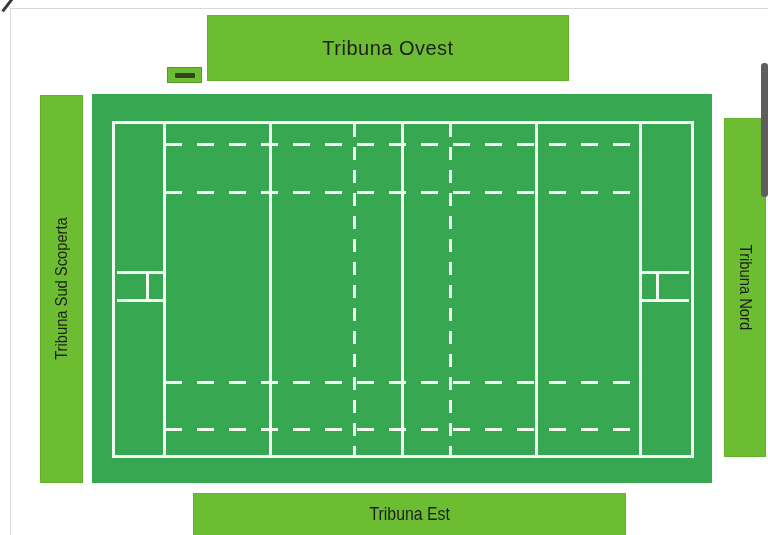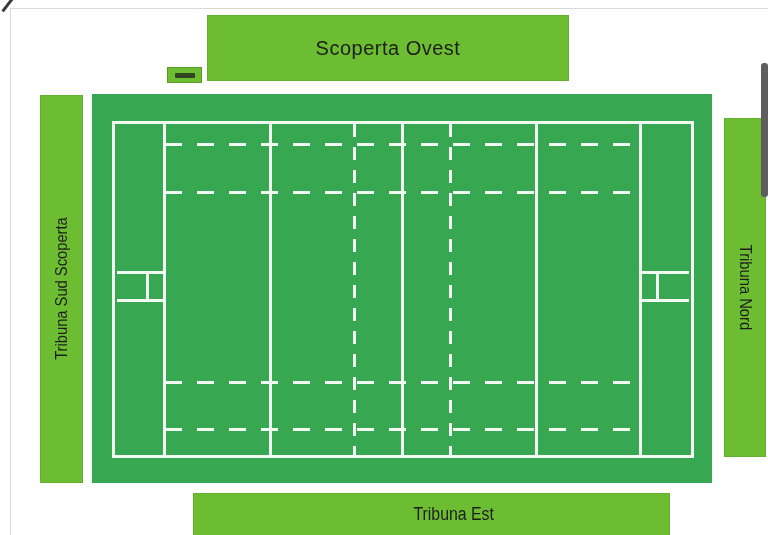--- a/index.html
+++ b/index.html
@@ -17,21 +17,21 @@
   }
   
   .frame-top{position:absolute;left:10px;top:8px;width:758px;height:1px;background:var(--border-gray);}
   .frame-left{position:absolute;left:10px;top:8px;width:1px;height:527px;background:var(--border-gray);}
   .corner-mark{position:absolute;left:6px;top:-3px;width:3px;height:16px;background:#3a3a3a;transform:rotate(38deg);}
   
   .stand{position:absolute;background:var(--stand-green);display:flex;align-items:center;justify-content:center;
          box-shadow:inset 0 0 0 1px rgba(0,0,0,0.07);}
   .stand-west{left:207px;top:15px;width:362px;height:66px;}
   .stand-west .lbl{font-size:20px;letter-spacing:0.5px;}
-  .stand-east{left:193px;top:493px;width:433px;height:43px;padding-left:44px;}
+  .stand-east{left:193px;top:493px;width:433px;height:43px;}
   .stand-east .lbl{font-size:18px;transform:scaleX(0.88);}
   .stand-south{left:40px;top:95px;width:43px;height:388px;}
   .stand-south .lbl{font-size:16px;writing-mode:vertical-rl;transform:rotate(180deg) scaleY(0.92);white-space:nowrap;}
   .stand-north{left:724px;top:118px;width:42px;height:339px;}
   .stand-north .lbl{font-size:16px;writing-mode:vertical-rl;transform:scaleY(0.92);white-space:nowrap;}
   .lbl{color:var(--label-text);}
   
   .badge{position:absolute;left:167px;top:67px;width:35px;height:16px;background:var(--stand-green);
          box-shadow:inset 0 0 0 1px rgba(0,0,0,0.18);display:flex;align-items:center;justify-content:center;}
   .badge .smudge{width:20px;height:5px;background:rgba(30,30,30,0.75);border-radius:1px;}
@@ -52,21 +52,21 @@
 </head>
 <body>
 
 <div class="canvas">
 
   <div class="frame-top"></div>
   <div class="frame-left"></div>
   <div class="corner-mark"></div>
 
   <div class="stand stand-west">
-    <span class="lbl">Scoperta Ovest</span>
+    <span class="lbl">Tribuna Ovest</span>
   </div>
   <div class="stand stand-east">
     <span class="lbl">Tribuna Est</span>
   </div>
   <div class="stand stand-south">
     <span class="lbl">Tribuna Sud Scoperta</span>
   </div>
   <div class="stand stand-north">
     <span class="lbl">Tribuna Nord</span>
   </div>

